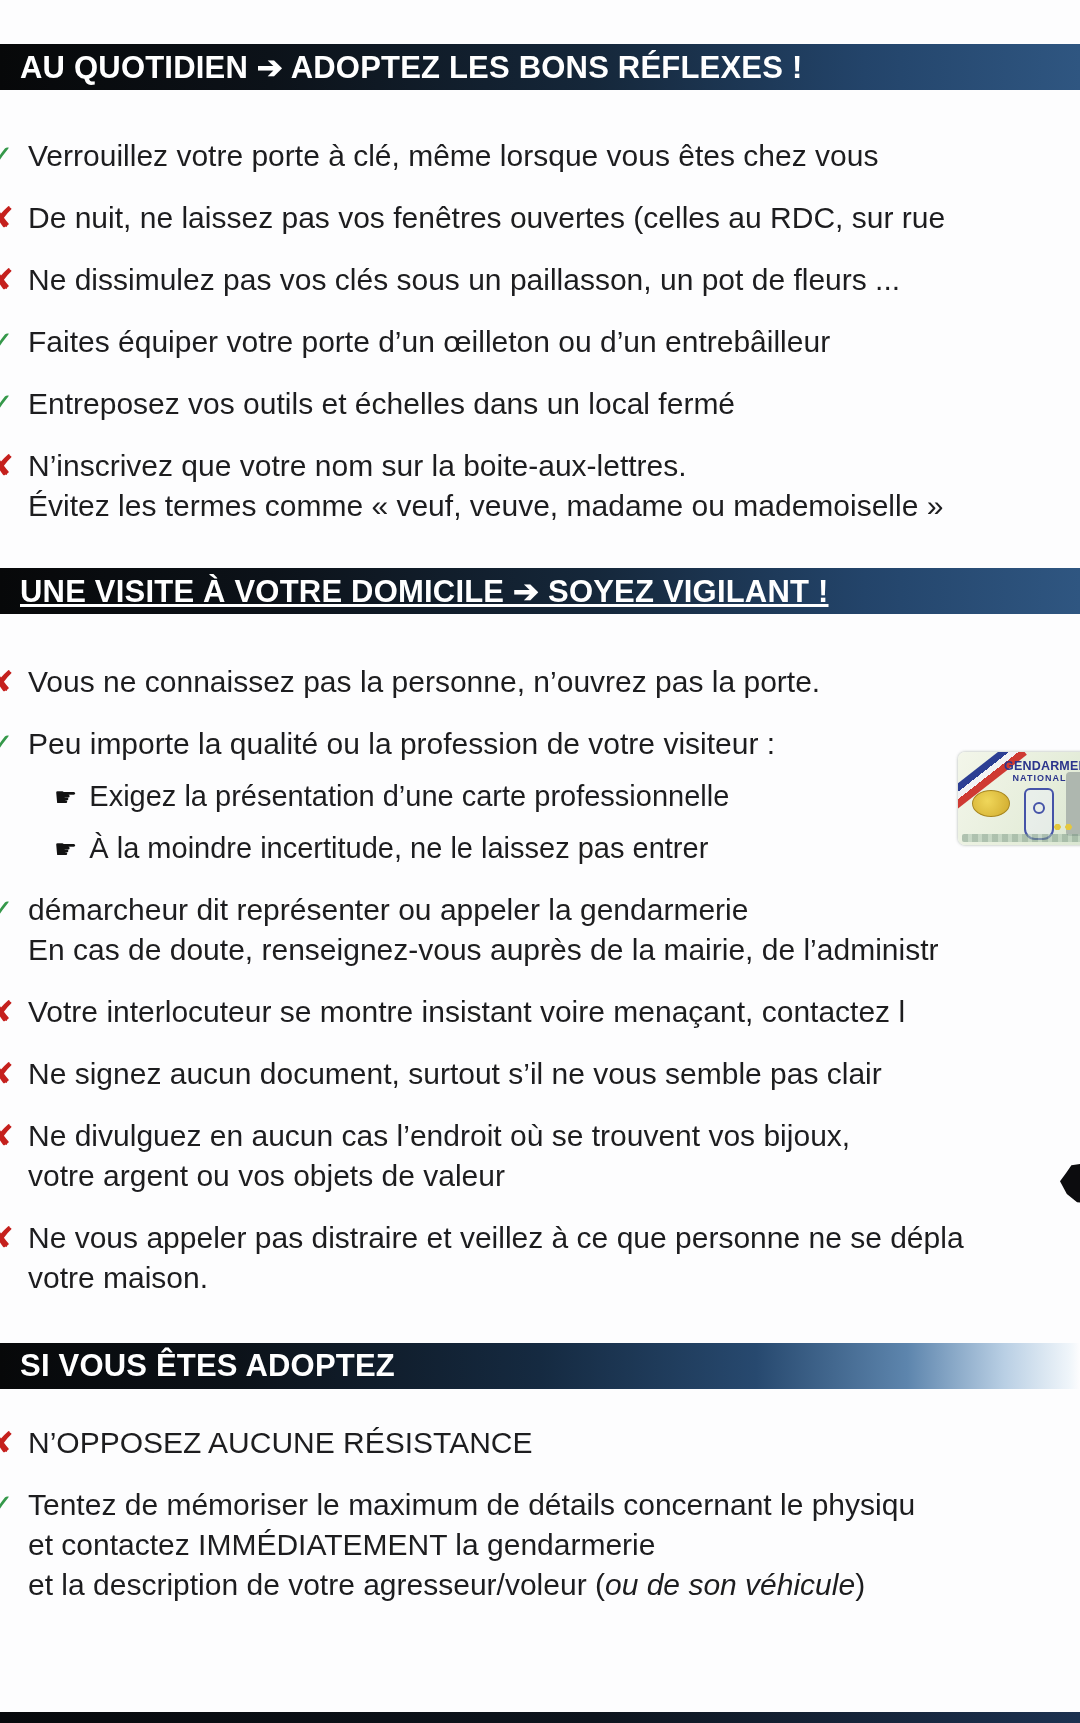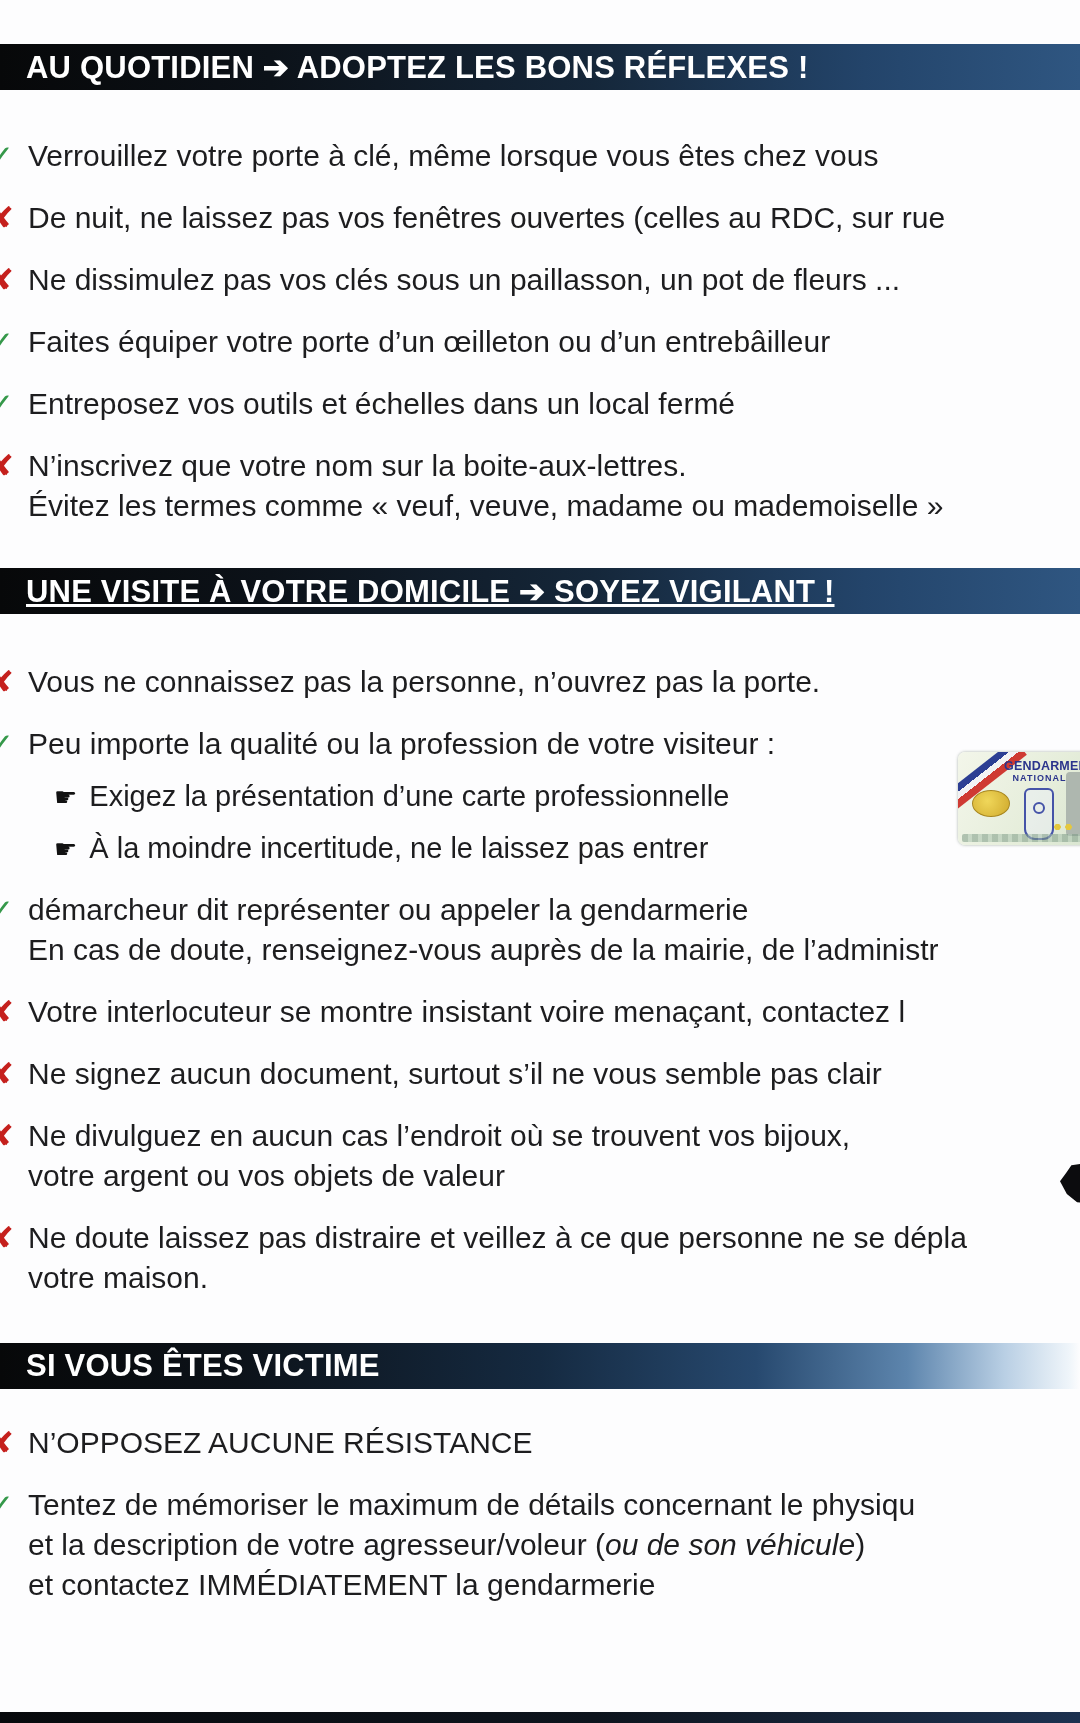--- a/index.html
+++ b/index.html
@@ -6,21 +6,21 @@
   body { background:#ffffff; }
   .page {
     position:relative; width:1080px; height:1723px;
     background:#fdfdfe; overflow:hidden;
     font-family:"Liberation Sans", sans-serif;
     color:#1d1d1f;
   }
   
   .bar {
     display:flex; align-items:center;
-    height:46px; padding-left:26px;
+    height:46px; padding-left:20px;
     color:#ffffff; font-weight:700; font-size:31px; letter-spacing:.2px;
     white-space:nowrap; overflow:hidden;
   }
   .bar-solid {
     background:linear-gradient(90deg,#070809 0%,#0c1219 25%,#15273a 55%,#23446a 80%,#2f5681 100%);
   }
   .bar-fade {
     background:linear-gradient(90deg,#070809 0%,#0c1219 22%,#152a41 50%,#27496f 70%,#5d85ad 84%,#b9cfe4 93%,#eff5fa 99%,#fdfdfe 100%);
   }
   #bar-0 { margin-top:44px; }
@@ -192,42 +192,42 @@
       <li class="item">
         <span class="mark cross">✘</span>
         <div>
           <div class="line"><span>Ne divulguez en aucun cas l’endroit où se trouvent vos bijoux,</span></div>
           <div class="line"><span>votre argent ou vos objets de valeur</span></div>
         </div>
       </li>
       <li class="item">
         <span class="mark cross">✘</span>
         <div>
-          <div class="line"><span>Ne doute laissez pas distraire et veillez à ce que personne ne se dépla</span></div>
+          <div class="line"><span>Ne vous appeler pas distraire et veillez à ce que personne ne se dépla</span></div>
           <div class="line"><span>votre maison.</span></div>
         </div>
       </li>
     </ul>
 
   <header id="bar-2" class="bar bar-fade">
-    <span>SI VOUS ÊTES VICTIME</span>
+    <span>SI VOUS ÊTES ADOPTEZ</span>
   </header>
   <ul id="list-2" class="items">
       <li class="item">
         <span class="mark cross">✘</span>
         <div>
           <div class="line"><span class="b">N’OPPOSEZ AUCUNE RÉSISTANCE</span></div>
         </div>
       </li>
       <li class="item">
         <span class="mark check">✓</span>
         <div>
           <div class="line"><span>Tentez de mémoriser le maximum de détails concernant le physiqu</span></div>
+          <div class="line"><span>et contactez </span><span class="b">IMMÉDIATEMENT</span><span> la gendarmerie</span></div>
           <div class="line"><span>et la description de votre agresseur/voleur (</span><span class="i">ou de son véhicule</span><span>)</span></div>
-          <div class="line"><span>et contactez </span><span class="b">IMMÉDIATEMENT</span><span> la gendarmerie</span></div>
         </div>
       </li>
     </ul>
 
   <div class="card">
     <div class="ribbon"></div>
     <div class="title">
       <span class="l1">GENDARMERIE</span>
       <span class="l2">NATIONALE</span>
     </div>

